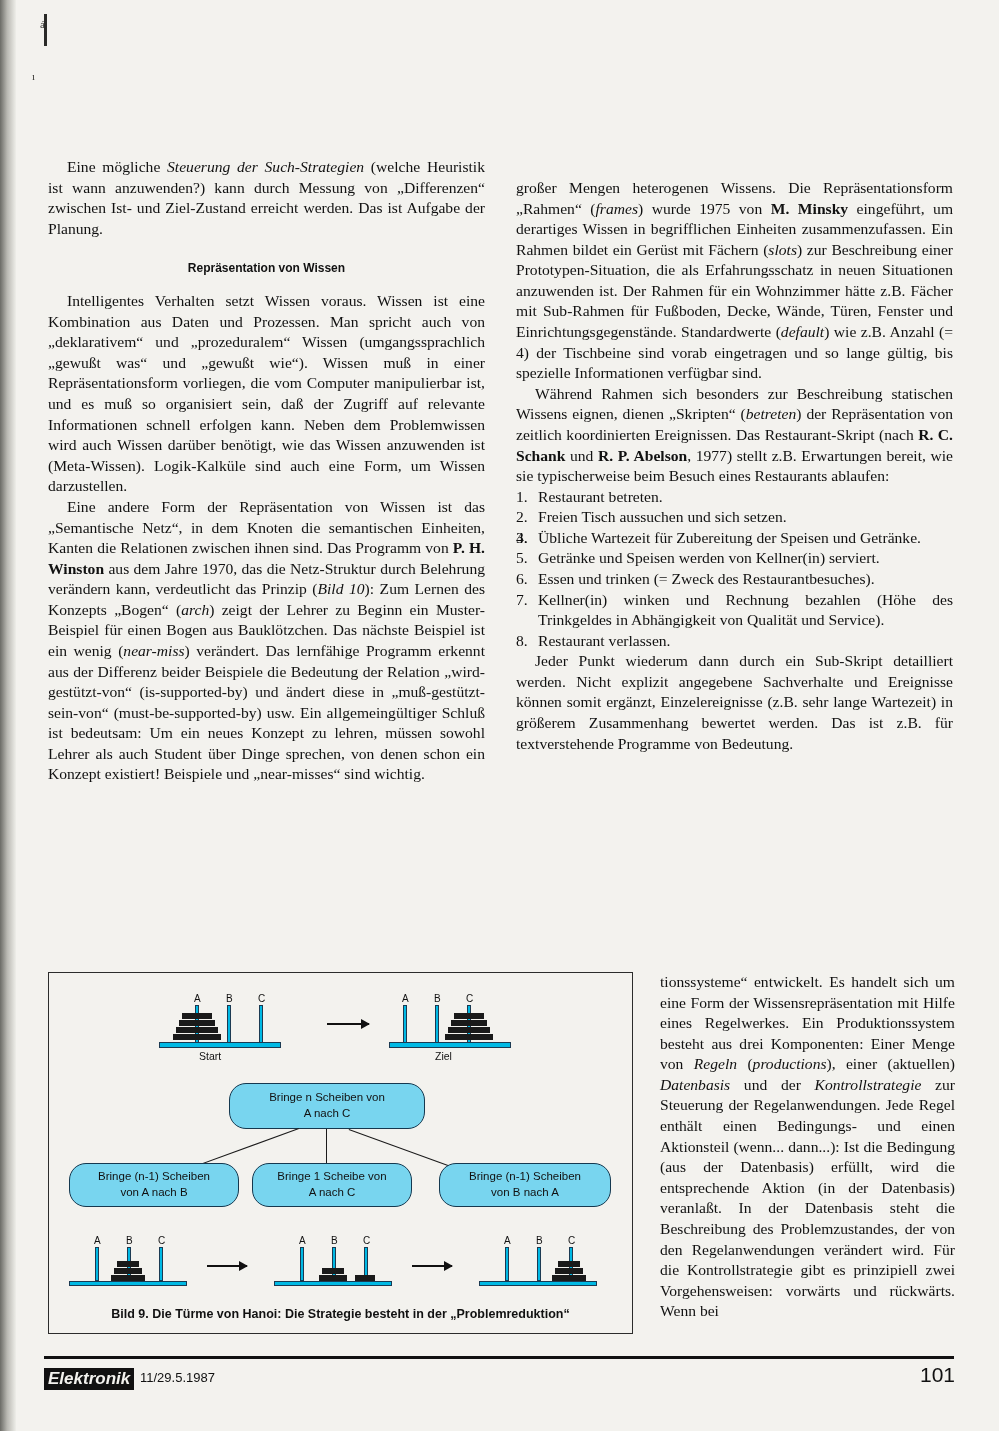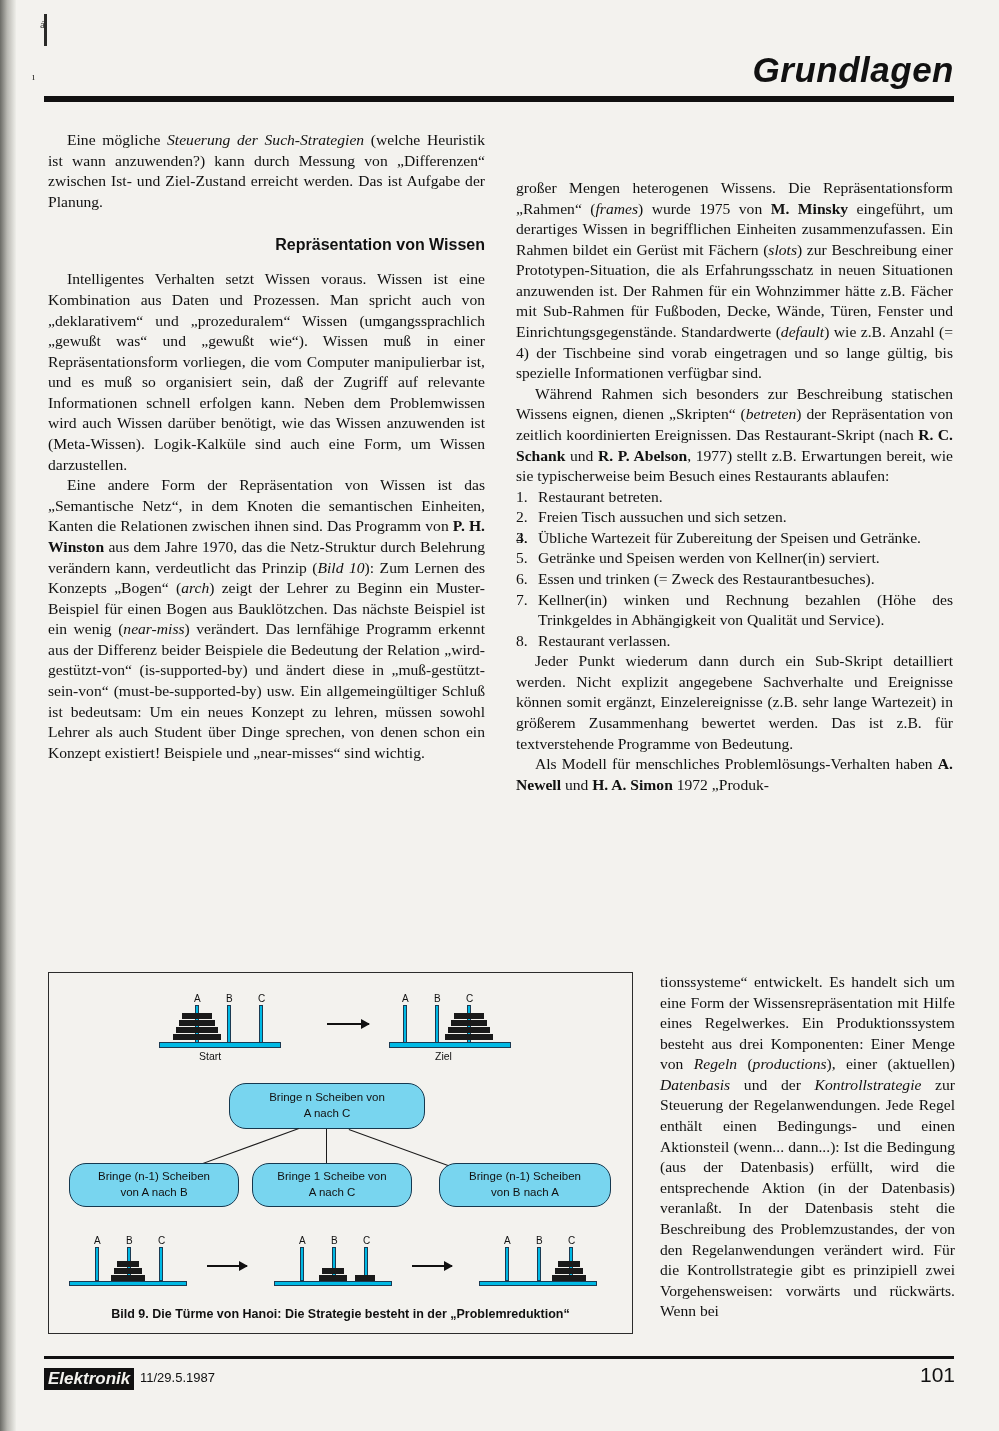--- a/index.html
+++ b/index.html
@@ -65,33 +65,33 @@
   
   .col {
     position: absolute;
     top: 130px;
     width: 437px;
     font-size: 15.6px;
     line-height: 1.32;
     text-align: justify;
     hyphens: manual;
   }
-  .col-left { left: 48px; }
+  .col-left { left: 48px; margin-top: 27px; }
   .col-right { left: 516px; }
   .col p {
     margin: 0;
     text-indent: 19px;
   }
   .col p.noindent { text-indent: 0; margin-top: 48px; }
   h2.sub {
     font-family: "Liberation Sans", sans-serif;
     font-weight: bold;
-    font-size: 16px;
+    font-size: 12px;
     margin: 22px 0 14px 0;
-    text-align: right;
+    text-align: center;
   }
   ol.steps {
     margin: 0;
     padding: 0;
     list-style: none;
   }
   ol.steps li {
     position: relative;
     padding-left: 22px;
     text-align: justify;
@@ -234,24 +234,20 @@
 </head>
 <body>
 
 <div class="page">
 
   <div class="scan-edge"></div>
   <div class="scan-mark" style="left:40px; top:18px;">á</div>
   <div class="scan-mark" style="left:32px; top:70px;">ı</div>
   <div class="tick-top"></div>
 
-  <div class="header">
-    <div class="header-title">Grundlagen</div>
-    <div class="header-rule"></div>
-  </div>
 
   <div class="col col-left">
     <p>Eine mögliche <i>Steuerung der Such-Strategien</i> (welche Heuristik ist wann anzuwenden?) kann durch Messung von „Differenzen“ zwischen Ist- und Ziel-Zustand erreicht werden. Das ist Aufgabe der Planung.</p>
     <h2 class="sub">Repräsentation von Wissen</h2>
     <p>Intelligentes Verhalten setzt Wissen voraus. Wissen ist eine Kombination aus Daten und Prozessen. Man spricht auch von „deklarativem“ und „prozeduralem“ Wissen (umgangssprachlich „gewußt was“ und „gewußt wie“). Wissen muß in einer Repräsentationsform vorliegen, die vom Computer manipulierbar ist, und es muß so organisiert sein, daß der Zugriff auf relevante Informationen schnell erfolgen kann. Neben dem Problemwissen wird auch Wissen darüber benötigt, wie das Wissen anzuwenden ist (Meta-Wissen). Logik-Kalküle sind auch eine Form, um Wissen darzustellen.</p>
     <p>Eine andere Form der Repräsentation von Wissen ist das „Semantische Netz“, in dem Knoten die semantischen Einheiten, Kanten die Relationen zwischen ihnen sind. Das Programm von <b>P. H. Winston</b> aus dem Jahre 1970, das die Netz-Struktur durch Belehrung verändern kann, verdeutlicht das Prinzip (<i>Bild 10</i>): Zum Lernen des Konzepts „Bogen“ (<i>arch</i>) zeigt der Lehrer zu Beginn ein Muster-Beispiel für einen Bogen aus Bauklötzchen. Das nächste Beispiel ist ein wenig (<i>near-miss</i>) verändert. Das lernfähige Programm erkennt aus der Differenz beider Beispiele die Bedeutung der Relation „wird-gestützt-von“ (is-supported-by) und ändert diese in „muß-gestützt-sein-von“ (must-be-supported-by) usw. Ein allgemeingültiger Schluß ist bedeutsam: Um ein neues Konzept zu lehren, müssen sowohl Lehrer als auch Student über Dinge sprechen, von denen schon ein Konzept existiert! Beispiele und „near-misses“ sind wichtig.</p>
   </div>
 
   <div class="col col-right">
     <p class="noindent">großer Mengen heterogenen Wissens. Die Repräsentationsform „Rahmen“ (<i>frames</i>) wurde 1975 von <b>M. Minsky</b> eingeführt, um derartiges Wissen in begrifflichen Einheiten zusammenzufassen. Ein Rahmen bildet ein Gerüst mit Fächern (<i>slots</i>) zur Beschreibung einer Prototypen-Situation, die als Erfahrungsschatz in neuen Situationen anzuwenden ist. Der Rahmen für ein Wohnzimmer hätte z.B. Fächer mit Sub-Rahmen für Fußboden, Decke, Wände, Türen, Fenster und Einrichtungsgegenstände. Standardwerte (<i>default</i>) wie z.B. Anzahl (= 4) der Tischbeine sind vorab eingetragen und so lange gültig, bis spezielle Informationen verfügbar sind.</p>
@@ -260,21 +256,20 @@
       <li><span class="num">1.</span><span>Restaurant betreten.</span></li>
       <li><span class="num">2.</span><span>Freien Tisch aussuchen und sich setzen.</span></li>
       <li><span class="num">3.</span></li>
       <li><span class="num">4.</span><span>Übliche Wartezeit für Zubereitung der Speisen und Getränke.</span></li>
       <li><span class="num">5.</span><span>Getränke und Speisen werden von Kellner(in) serviert.</span></li>
       <li><span class="num">6.</span><span>Essen und trinken (= Zweck des Restaurantbesuches).</span></li>
       <li><span class="num">7.</span><span>Kellner(in) winken und Rechnung bezahlen (Höhe des Trinkgeldes in Abhängigkeit von Qualität und Service).</span></li>
       <li><span class="num">8.</span><span>Restaurant verlassen.</span></li>
     </ol>
     <p>Jeder Punkt wiederum dann durch ein Sub-Skript detailliert werden. Nicht explizit angegebene Sachverhalte und Ereignisse können somit ergänzt, Einzelereignisse (z.B. sehr lange Wartezeit) in größerem Zusammenhang bewertet werden. Das ist z.B. für textverstehende Programme von Bedeutung.</p>
-    <p>Als Modell für menschliches Problemlösungs-Verhalten haben <b>A. Newell</b> und <b>H. A. Simon</b> 1972 „Produk-</p>
   </div>
 
   <div class="col-right-lower">
     <p>tionssysteme“ entwickelt. Es handelt sich um eine Form der Wissensrepräsentation mit Hilfe eines Regelwerkes. Ein Produktionssystem besteht aus drei Komponenten: Einer Menge von <i>Regeln</i> (<i>productions</i>), einer (aktuellen) <i>Datenbasis</i> und der <i>Kontrollstrategie</i> zur Steuerung der Regelanwendungen. Jede Regel enthält einen Bedingungs- und einen Aktionsteil (wenn... dann...): Ist die Bedingung (aus der Datenbasis) erfüllt, wird die entsprechende Aktion (in der Datenbasis) veranlaßt. In der Datenbasis steht die Beschreibung des Problemzustandes, der von den Regelanwendungen verändert wird. Für die Kontrollstrategie gibt es prinzipiell zwei Vorgehensweisen: vorwärts und rückwärts. Wenn bei</p>
   </div>
 
   <div class="figure">
 
     <div class="peglabel" style="left:145px; top:20px;">A</div>
     <div class="peglabel" style="left:177px; top:20px;">B</div>

